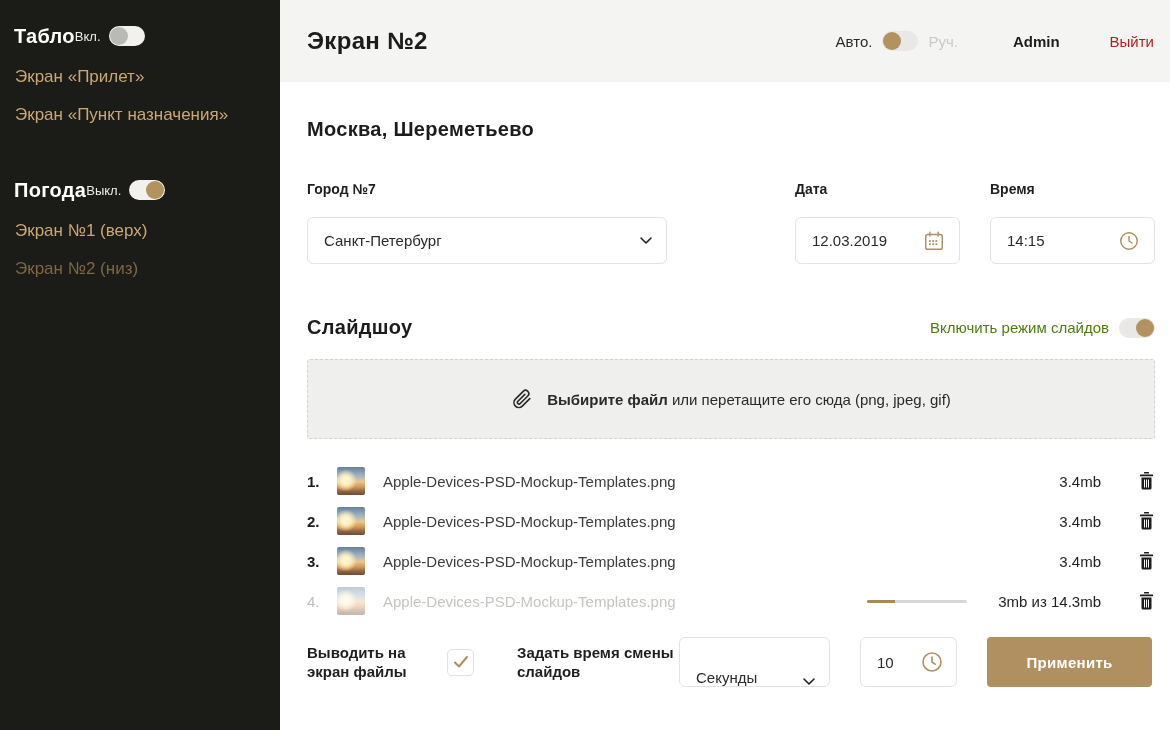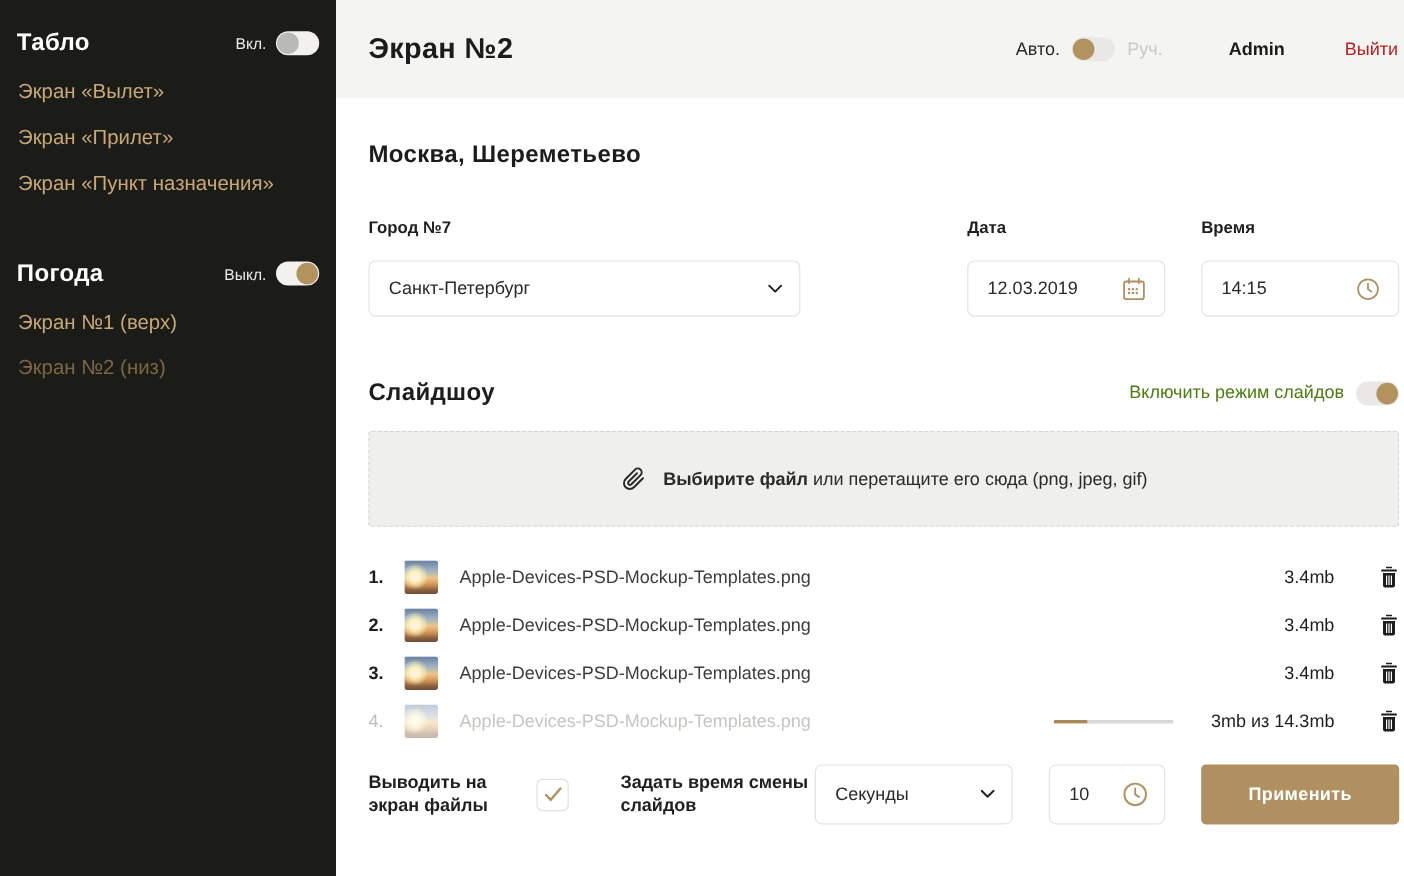--- a/index.html
+++ b/index.html
@@ -2,21 +2,21 @@
 <html><head>
 <meta charset="utf-8">
 <style>
   * { margin:0; padding:0; box-sizing:border-box; }
   html,body { width:1170px; height:730px; overflow:hidden; }
   body { font-family:"Liberation Sans", sans-serif; display:flex; background:#fff; color:#1c1c1c; }
 
   
   .sidebar { width:280px; min-width:280px; height:730px; background:#1b1b17; padding:20px 14px 0 14px; }
   .side-section { margin-bottom:24px; }
-  .side-head { display:flex; align-items:center; justify-content:space-between; margin-bottom:6px; height:32px; }
+  .side-head { display:flex; align-items:center; margin-bottom:6px; height:32px; }
   .side-title { color:#fff; font-size:20px; font-weight:bold; letter-spacing:.3px; }
   .side-toggle-wrap { display:flex; align-items:center; gap:8px; }
   .side-toggle-label { color:#ececec; font-size:13px; }
   .side-link { display:block; color:#c9a878; font-size:17px; padding:9px 0; margin:0 0 0 1px; text-decoration:none; cursor:pointer; }
   .side-link.dim { color:#7c6844; }
 
   
   .toggle { width:36px; height:20px; border-radius:10px; position:relative; cursor:pointer; flex:0 0 auto; }
   .toggle .knob { width:18px; height:18px; border-radius:50%; position:absolute; top:1px; left:1px; }
   .toggle.on .knob { left:17px; }
@@ -78,41 +78,40 @@
   .file-row.uploading .file-name { color:#c6c5c2; }
   .file-row.uploading .thumb { opacity:.4; }
 
   
   .controls-row { display:flex; align-items:center; margin-top:16px; }
   .ctrl-label { font-size:15px; font-weight:bold; line-height:19px; color:#1f1f1f; }
   .label-1 { width:118px; }
   .checkbox { width:27px; height:27px; border:1px solid #e2e1df; border-radius:5px; background:#fff; display:flex; align-items:center; justify-content:center; margin-left:22px; cursor:pointer; }
   .label-2 { width:162px; margin-left:43px; }
   .ctrl-50 { height:50px; }
-  .unit-select { width:165px; }
+  .unit-select { width:151px;align-items:flex-end; }
   .interval-input { width:97px; margin-left:30px; padding-right:12px; }
   .apply-btn { width:165px; height:50px; margin-left:30px; background:#b09060; border:none; border-radius:4px; color:#fff; font-size:15px; font-weight:bold; font-family:"Liberation Sans",sans-serif; letter-spacing:.3px; cursor:pointer; }
 
   .icon { display:inline-flex; align-items:center; justify-content:center; }
 </style>
 </head>
 <body>
 
 <aside class="sidebar">
   <div class="side-section">
     <div class="side-head">
       <span class="side-title">Табло</span>
       <span class="side-toggle-wrap">
         <span class="side-toggle-label">Вкл.</span>
         <span class="toggle track-light">
             <span class="knob knob-gray"></span>
           </span>
       </span>
     </div>
-    <a class="side-link">Экран «Вылет»</a>
     <a class="side-link">Экран «Прилет»</a>
     <a class="side-link">Экран «Пункт назначения»</a>
   </div>
 
   <div class="side-section" style="margin-top:40px;">
     <div class="side-head">
       <span class="side-title">Погода</span>
       <span class="side-toggle-wrap">
         <span class="side-toggle-label">Выкл.</span>
         <span class="toggle track-light on">

